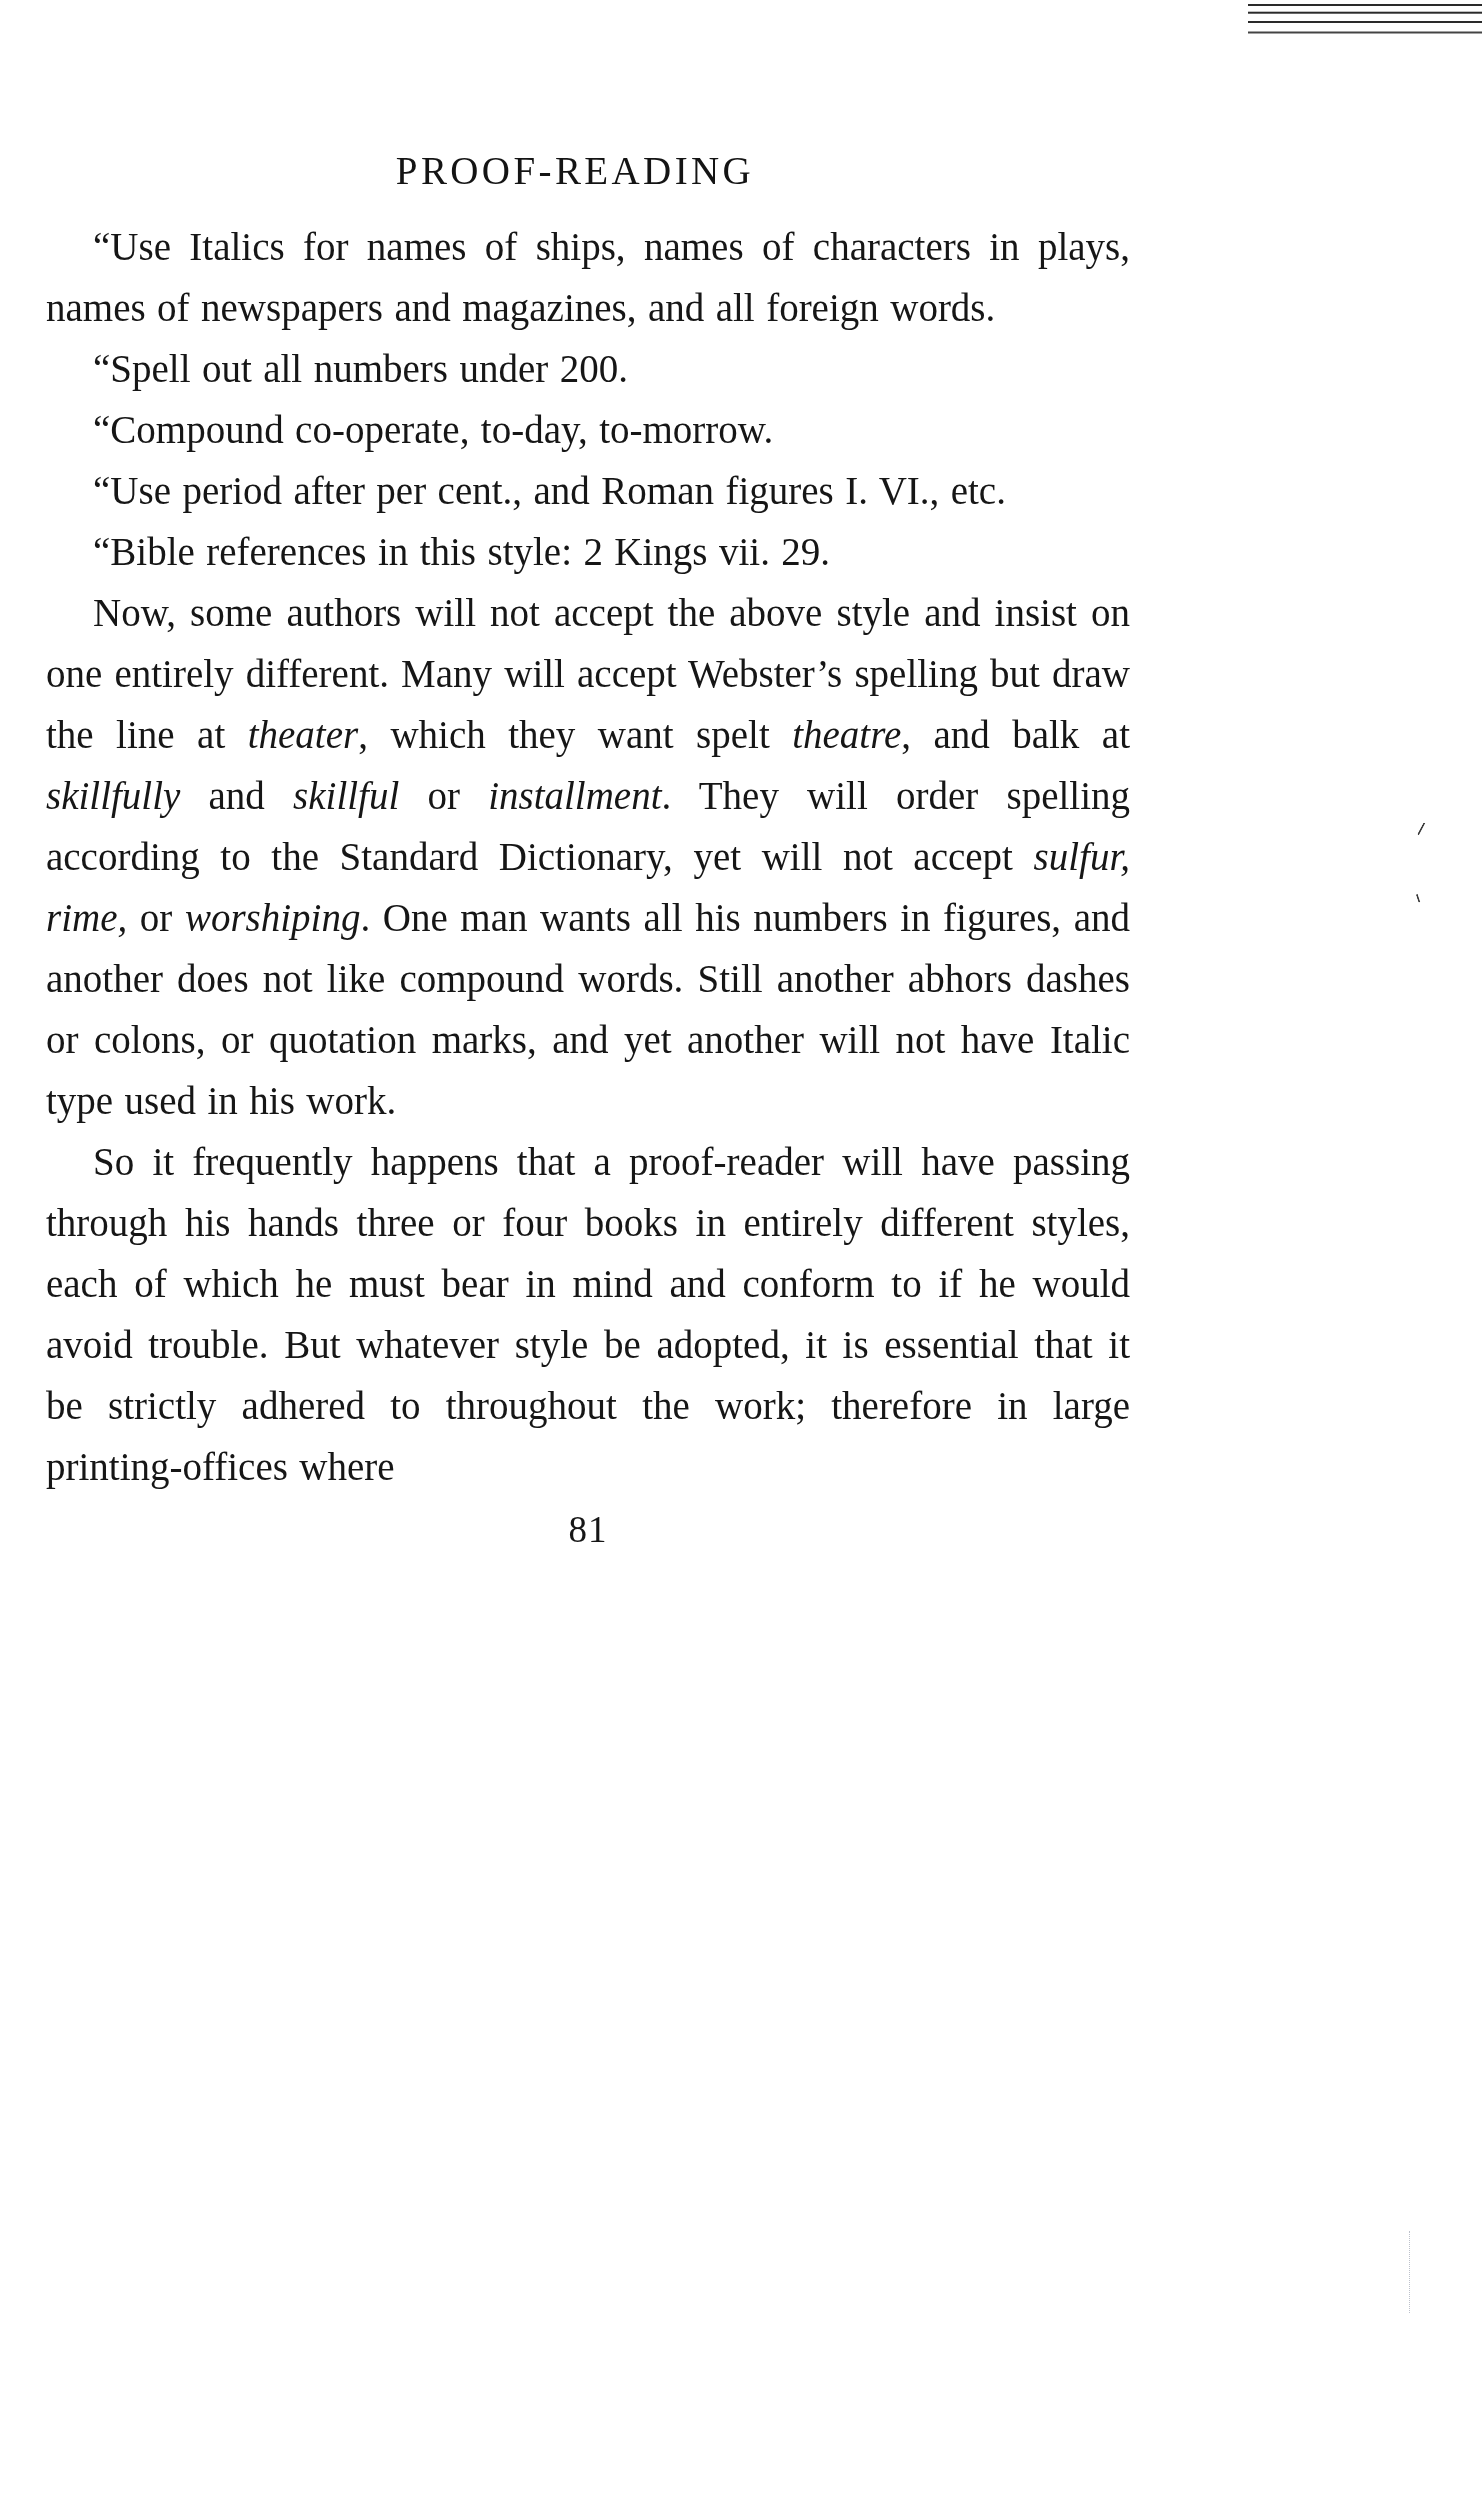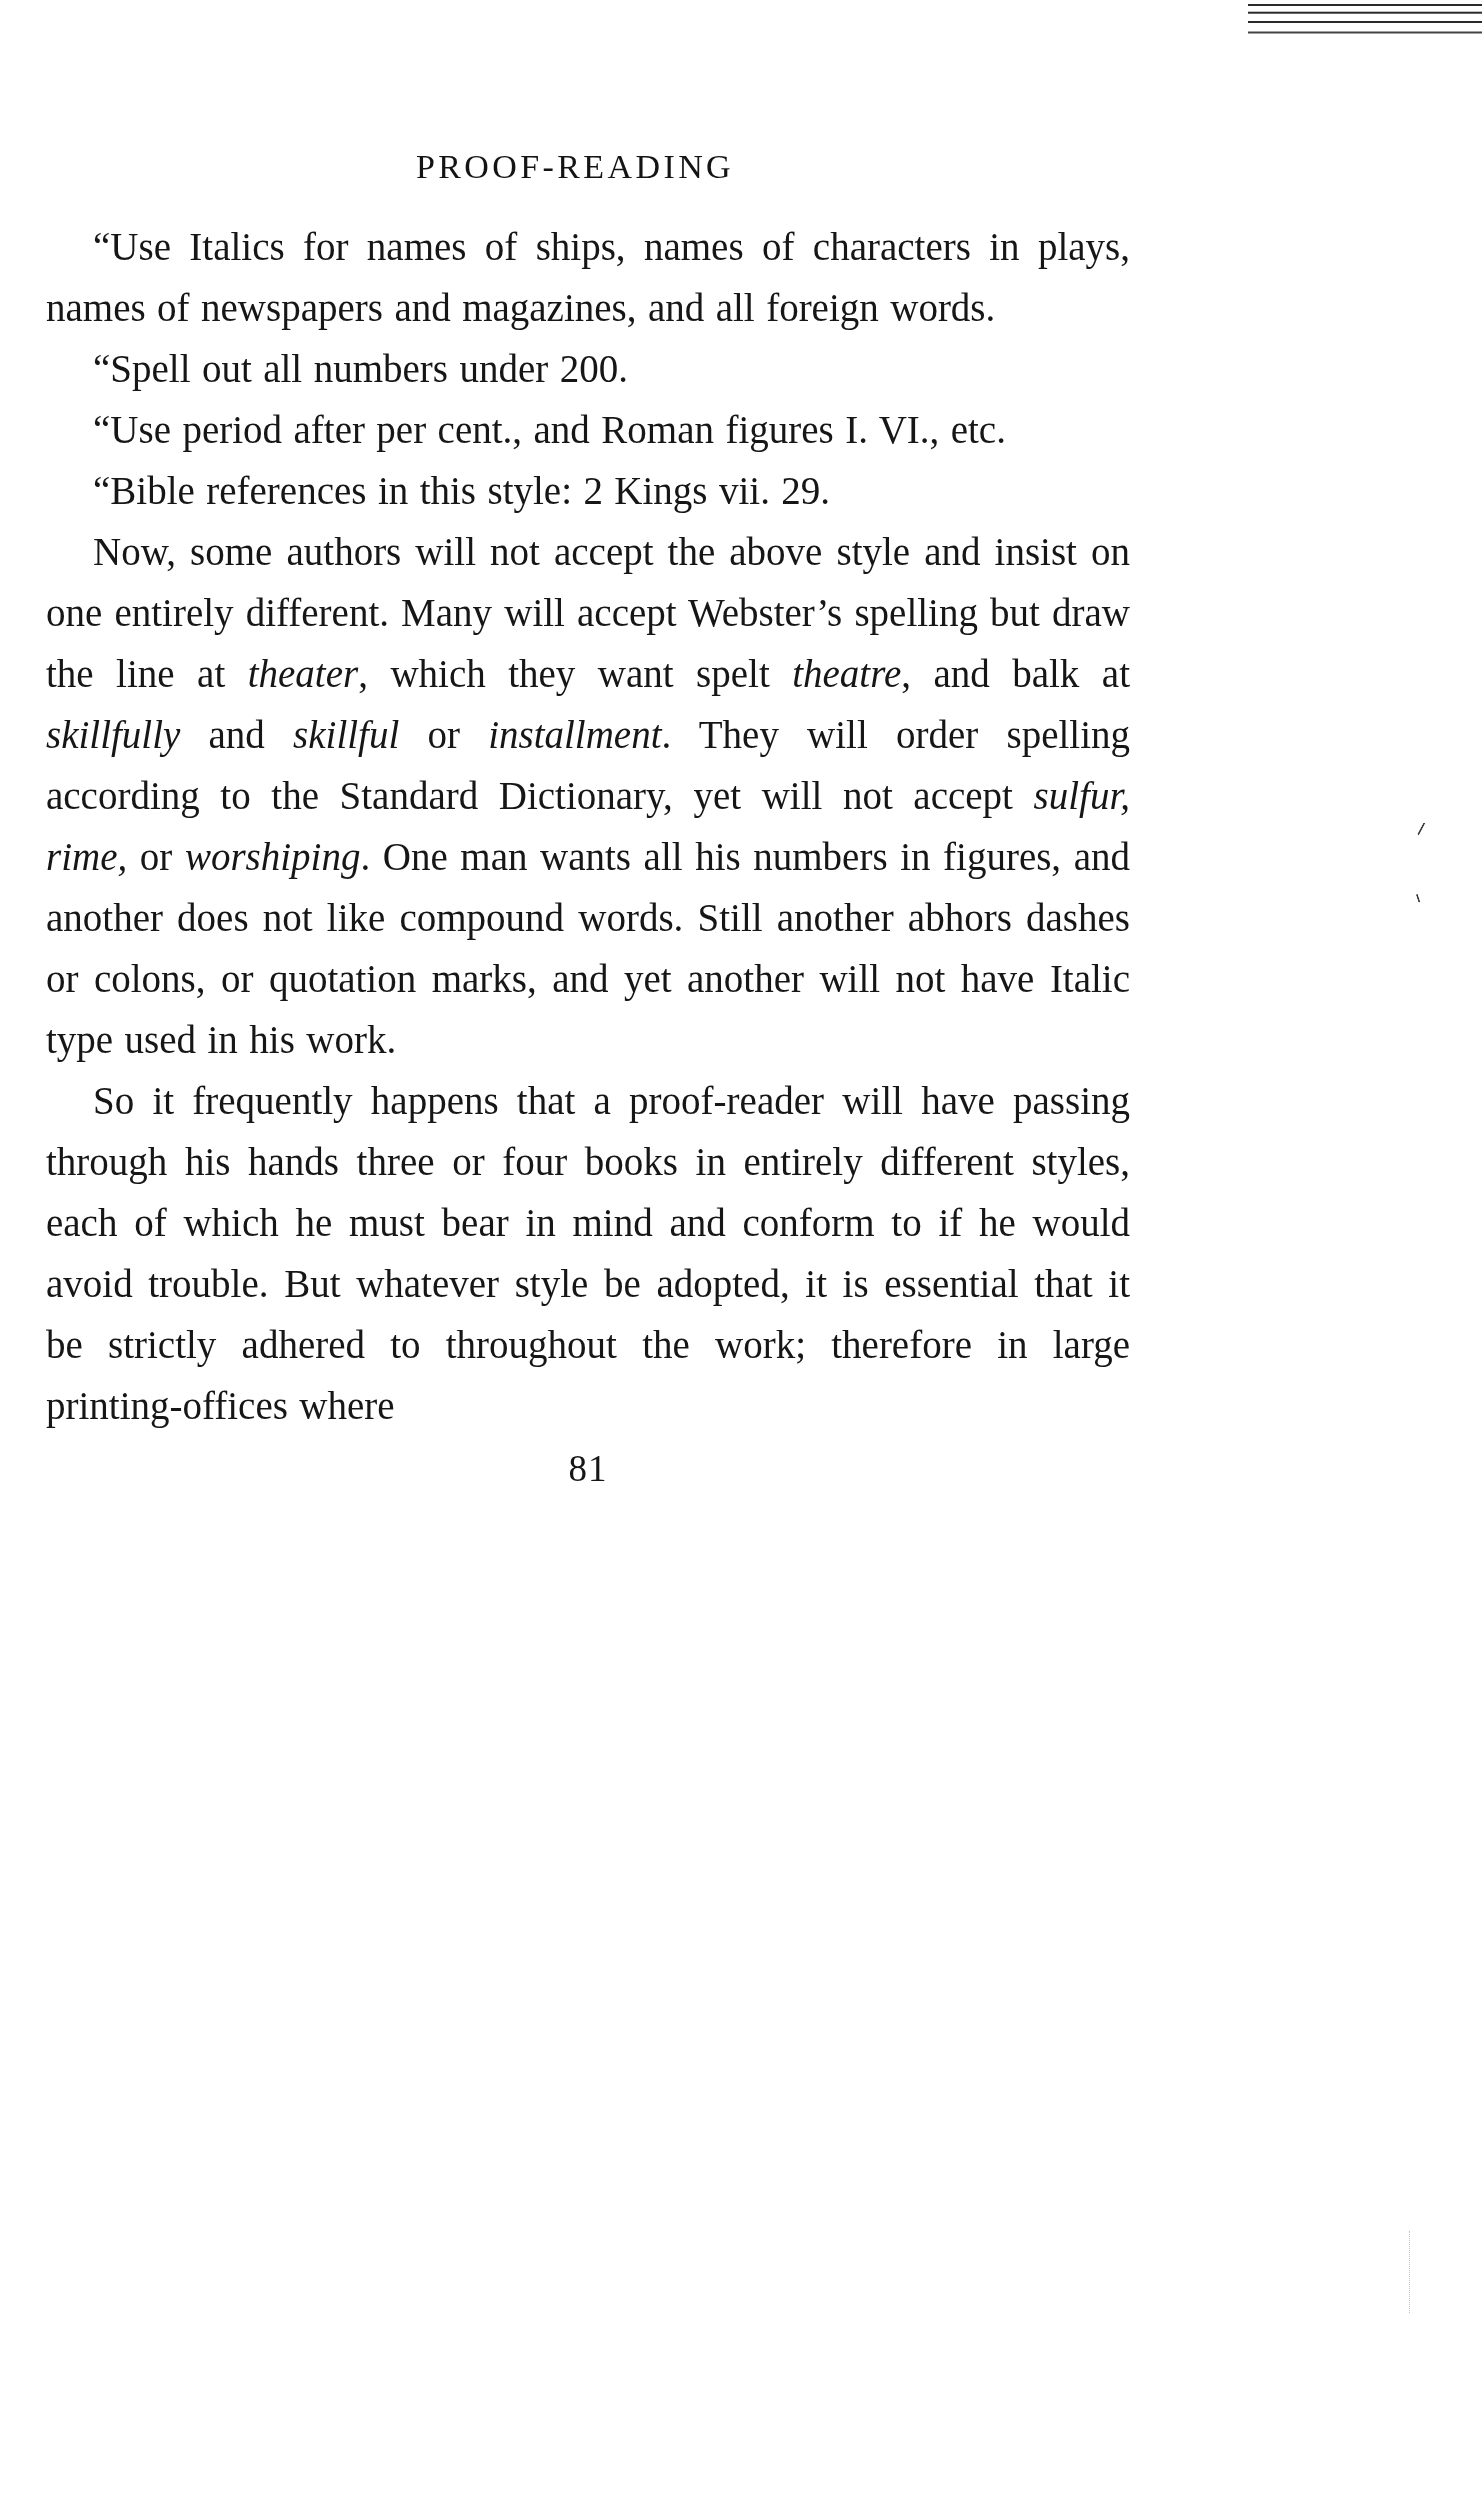--- a/index.html
+++ b/index.html
@@ -14,21 +14,21 @@
   .page {
     position: absolute;
     inset: 0;
   }
   .title {
     position: absolute;
     top: 148px;
     left: 33px;
     width: 1084px;
     text-align: center;
-    font-size: 34px;
+    font-size: 39px;
     font-weight: normal;
     letter-spacing: 3.4px;
     color: #141414;
   }
   .text-block {
     position: absolute;
     top: 216px;
     left: 46px;
     width: 1084px;
     font-size: 39px;
@@ -82,20 +82,21 @@
   <div class="artifact-mark mark-1"></div>
   <div class="artifact-mark mark-2"></div>
   <div class="artifact-dotted"></div>
 
   <h1 class="title">PROOF-READING</h1>
 
   <div class="text-block">
     <div>
         <p class="para"><span>“Use Italics for names of ships, names of characters in plays, names of newspapers and magazines, and all foreign words.</span></p>
         <p class="para"><span>“Spell out all numbers under 200.</span></p>
+        <p class="para"><span>“Compound co-operate, to-day, to-morrow.</span></p>
         <p class="para"><span>“Use period after per cent., and Roman figures I. VI., etc.</span></p>
         <p class="para"><span>“Bible references in this style: 2 Kings vii. 29.</span></p>
         <p class="para"><span>Now, some authors will not accept the above style and insist on one entirely different. Many will accept Webster’s spelling but draw the line at </span><em>theater</em><span>, which they want spelt </span><em>theatre</em><span>, and balk at </span><em>skillfully</em><span> and </span><em>skillful</em><span> or </span><em>installment</em><span>. They will order spelling according to the Standard Dictionary, yet will not accept </span><em>sulfur, rime,</em><span> or </span><em>worshiping</em><span>. One man wants all his numbers in figures, and another does not like compound words. Still another abhors dashes or colons, or quotation marks, and yet another will not have Italic type used in his work.</span></p>
         <p class="para"><span>So it frequently happens that a proof-reader will have passing through his hands three or four books in entirely different styles, each of which he must bear in mind and conform to if he would avoid trouble. But whatever style be adopted, it is essential that it be strictly adhered to throughout the work; therefore in large printing-offices where</span></p>
       </div>
     <div class="page-number">81</div>
   </div>
 
 </div>
 

